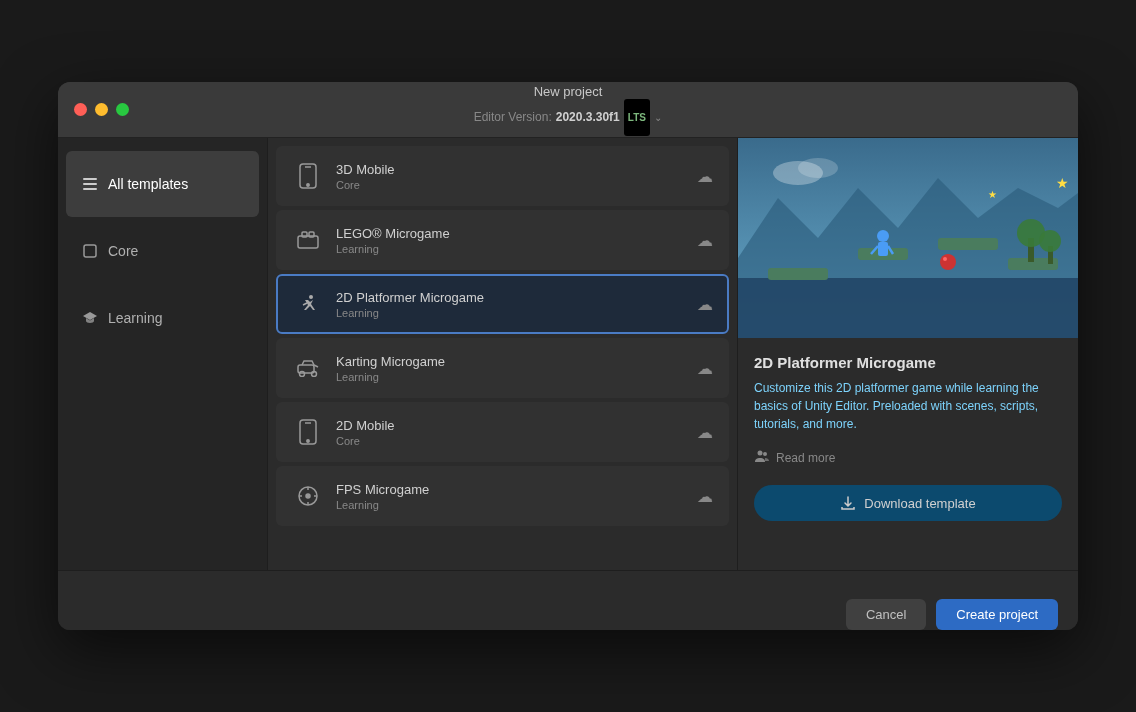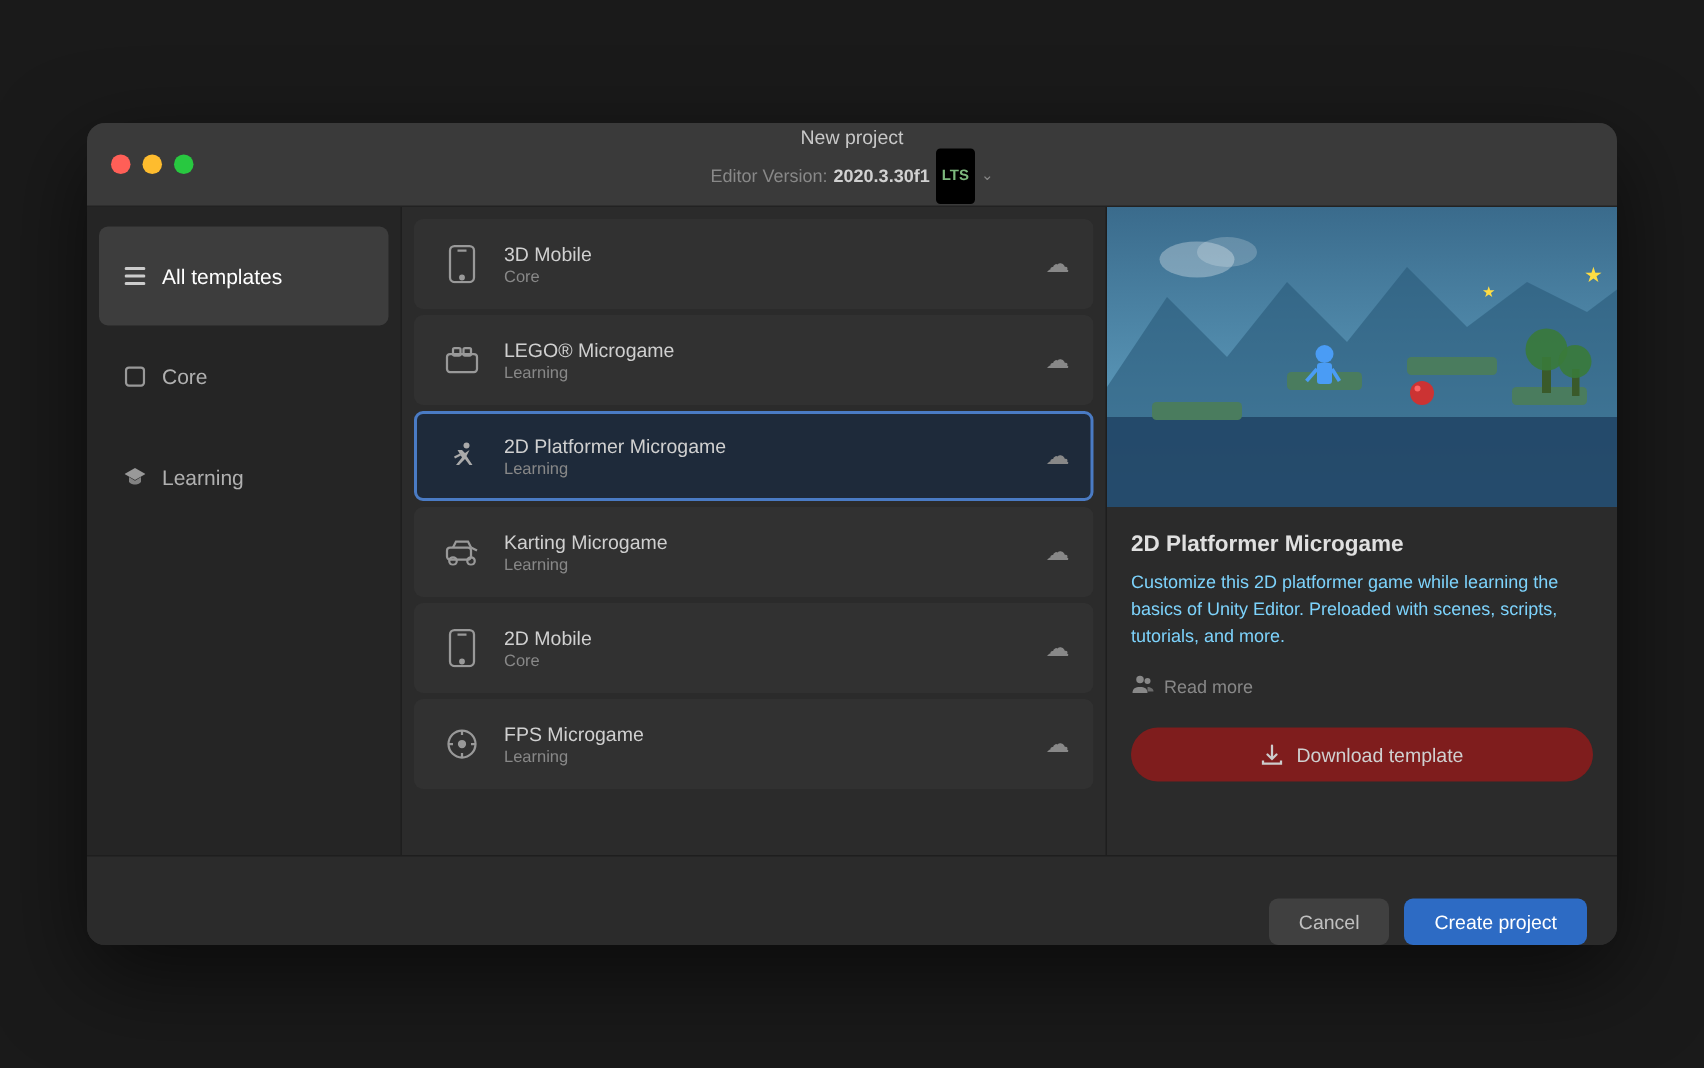--- a/index.html
+++ b/index.html
@@ -217,21 +217,21 @@
       margin-bottom: 20px;
     }
     .read-more-icon {
       width: 16px;
       height: 16px;
       display: flex;
       align-items: center;
       justify-content: center;
     }
     .download-btn {
-      background: #7f1d1d;
+      background: #0c4a6e;
       border: none;
       border-radius: 18px;
       color: #d0d0d0;
       font-size: 13px;
       padding: 10px 16px;
       cursor: pointer;
       display: flex;
       align-items: center;
       justify-content: center;
       gap: 8px;

